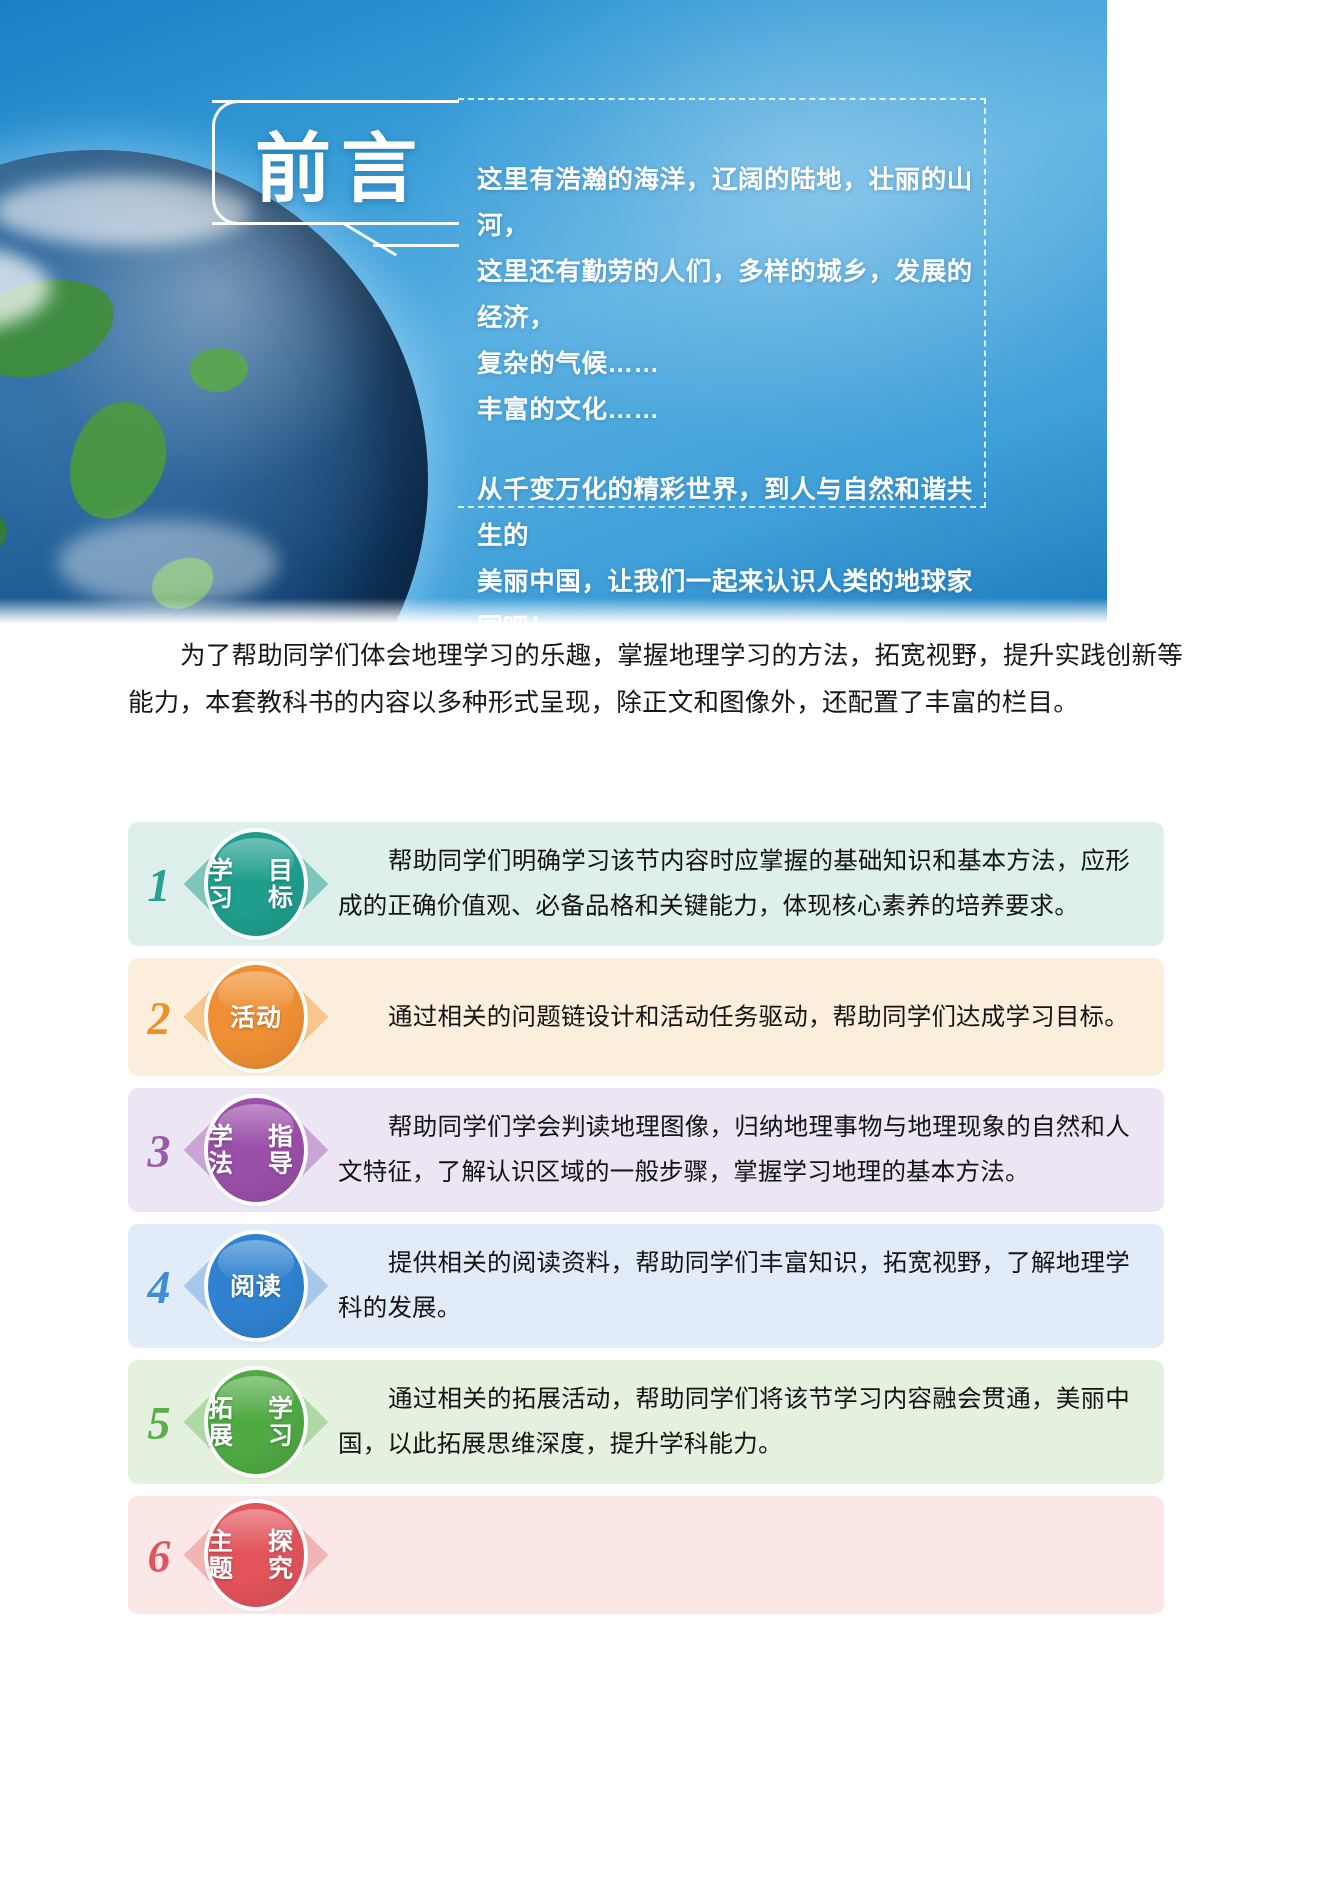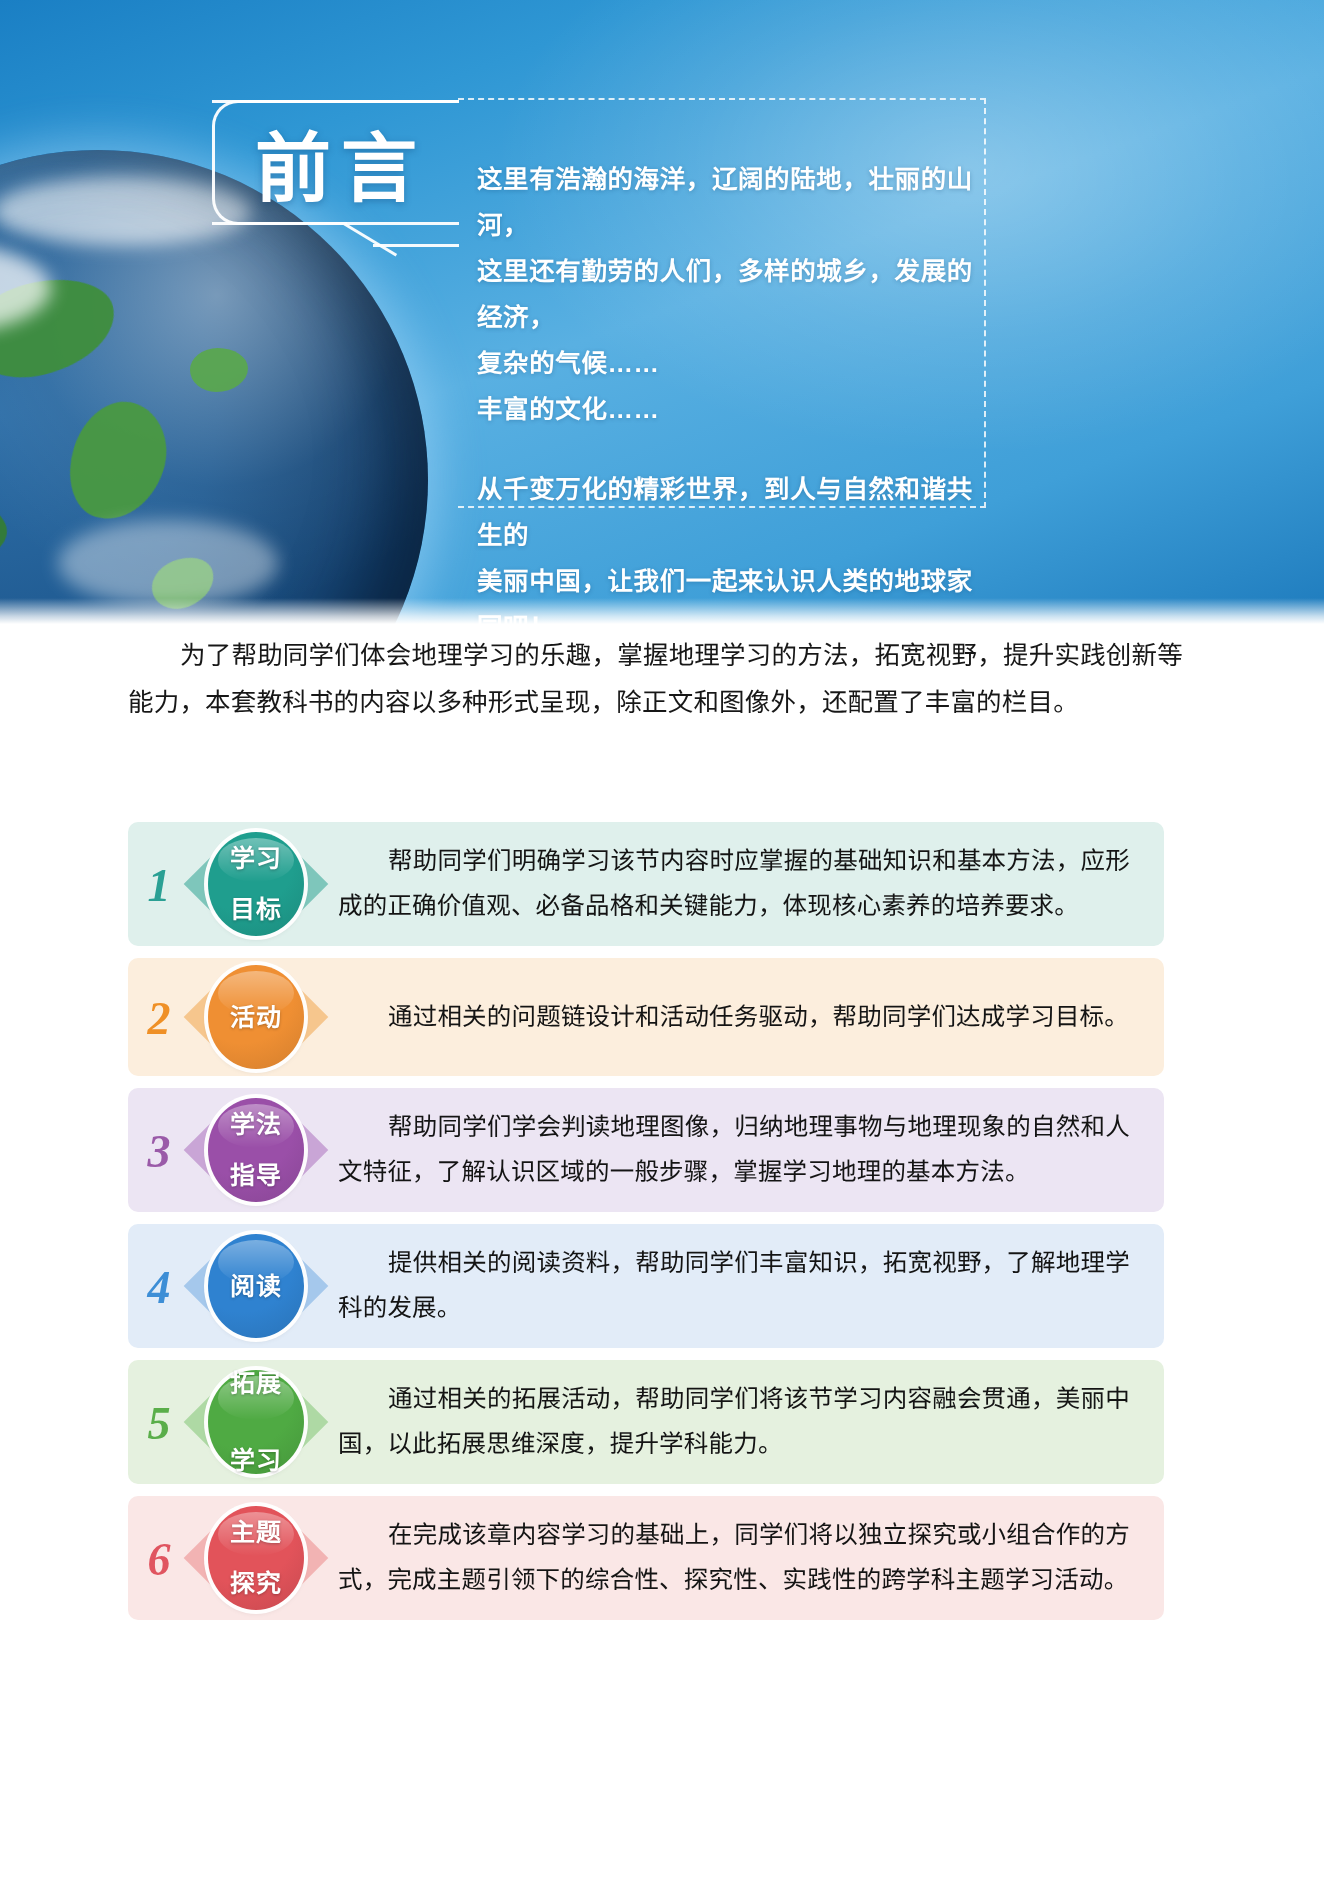--- a/index.html
+++ b/index.html
@@ -12,21 +12,21 @@
     height: 1884px;
     background: #ffffff;
     font-family: "Liberation Serif", "DejaVu Serif", serif;
     overflow: hidden;
     position: relative;
   }
 
   
   .hero {
     position: relative;
-    width: 1324px;
+    width: 1107px;
     height: 624px;
     overflow: hidden;
     background: linear-gradient(160deg, #1a7fc4 0%, #2f97d4 22%, #59b0e2 50%, #3f9fd8 78%, #1e7bbd 100%);
   }
   .hero-sky-glow {
     position: absolute;
     left: 38%;
     top: -18%;
     width: 70%;
     height: 90%;
@@ -236,21 +236,21 @@
     transform: rotate(45deg);
   }
   .arrow-l { left: 2px; }
   .arrow-r { right: 2px; }
   .badge {
     position: relative;
     width: 96px;
     height: 104px;
     border-radius: 50%;
     display: flex;
-    flex-direction: column;
+    flex-direction: row;
     align-items: center;
     justify-content: center;
     color: #ffffff;
     font-family: "Liberation Sans", "DejaVu Sans", sans-serif;
     font-weight: bold;
     font-size: 25px;
     line-height: 27px;
     letter-spacing: 1px;
     z-index: 2;
     box-shadow: 0 0 0 4px rgba(255,255,255,0.96), 0 2px 6px rgba(0,0,0,0.14);
@@ -399,16 +399,15 @@
   <div class="card" style="background: rgb(250, 231, 230);">
     <div class="card-num" style="color: rgb(224, 85, 96);">6</div>
     <div class="badge-wrap">
       <div class="arrow-l" style="background: rgb(242, 179, 179);"></div>
       <div class="arrow-r" style="background: rgb(242, 179, 179);"></div>
       <div class="badge" style="background: radial-gradient(circle at 36% 26%, rgb(226, 83, 90) 0%, rgb(226, 83, 90) 52%, rgba(0, 0, 0, 0.22) 140%), rgb(226, 83, 90);">
         <span>主题</span>
         <span>探究</span>
       </div>
     </div>
-    <div class="card-text">在完成该章内容学习的基础上，同学们将以独立探究或小组合作的方式，完成主题引领下的综合性、探究性、实践性的跨学科主题学习活动。</div>
   </div>
 
 </div>
 
 </body></html>

